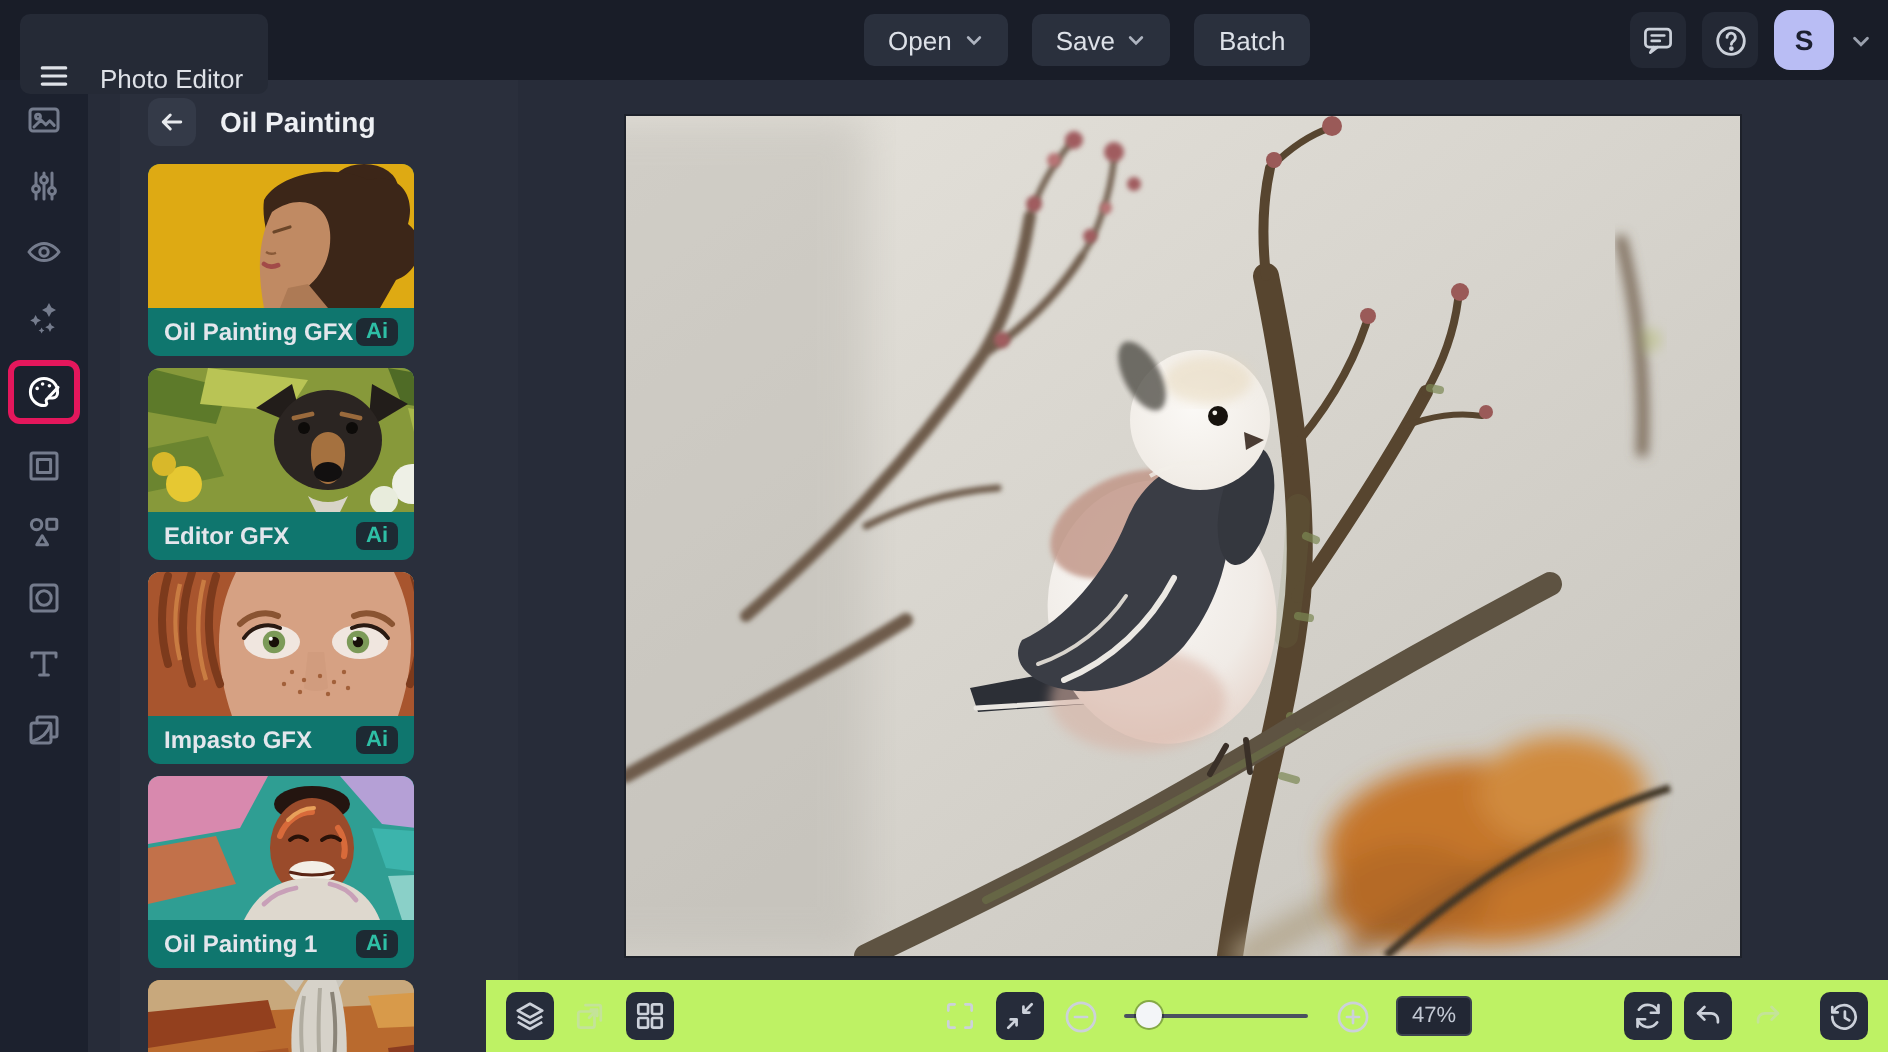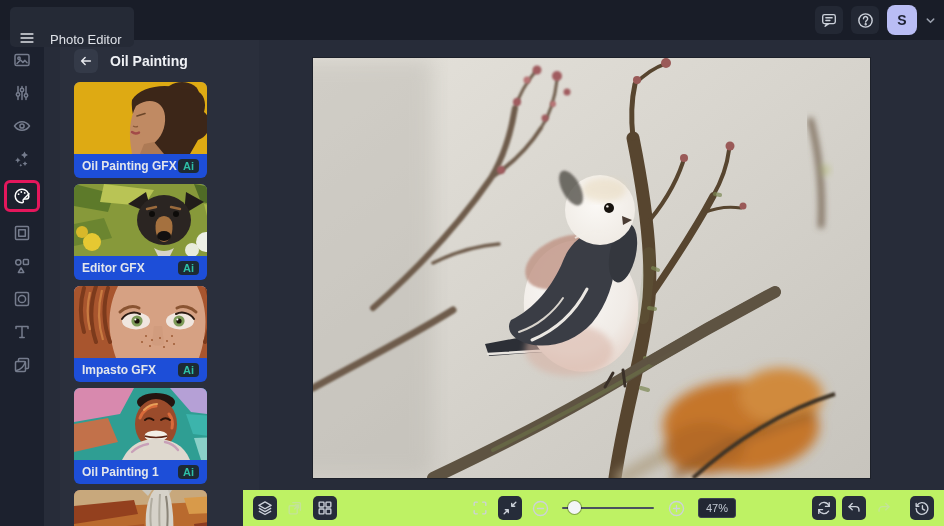--- a/index.html
+++ b/index.html
@@ -53,21 +53,21 @@
     position:absolute; left:44px; top:40px; width:199px; height:486px;
     background:#2a2f3c; overflow:hidden; z-index:3;margin-left:16px;
   }
   .panel-head { display:flex; align-items:center; gap:12px; padding:9px 14px; height:42px; }
   .back-btn {
     width:24px; height:24px; background:#343a48; border:none; border-radius:6px;
     color:#e8eaee; display:flex; align-items:center; justify-content:center; cursor:pointer;
   }
   .panel-title { font-size:14px; font-weight:bold; color:#eef0f4; }
   .card {
-    width:133px; margin:0 0 6px 14px; background:#1d4ed8; border-radius:6px;
+    width:133px; margin:0 0 6px 14px; background:#0f766e; border-radius:6px;
     overflow:hidden; cursor:pointer;
   }
   .card-img { width:167px; height:72px; display:block; }
   .card-row { height:24px; display:flex; align-items:center; justify-content:space-between; padding:0 8px; }
   .card-label { font-size:12px; font-weight:bold; color:#e3e6ec; }
   .ai-badge { font-size:11px; font-weight:bold; color:#2ebfa5; background:#1d2a33; border-radius:4px; padding:1px 5px; }
   
   .canvas-area { position:absolute; left:243px; top:40px; width:701px; height:486px; background:#272c39; }
   .photo { position:absolute; left:70px; top:18px; width:557px; height:420px; box-shadow:0 0 0 1px rgba(0,0,0,.25); }
   
@@ -102,20 +102,37 @@
 <body>
 
 <div class="app">
 
   <header class="topbar">
     <div class="app-badge">
       <svg width="18" height="18" viewBox="0 0 20 20" fill="none" stroke="#dfe2e8" stroke-width="1.8" stroke-linecap="round">
           <path d="M3.5 5.5h13M3.5 10h13M3.5 14.5h13"></path>
         </svg>
       <span class="t">Photo Editor</span>
+    </div>
+    <div class="top-center">
+      <button class="tbtn">
+        <span>Open</span>
+        <svg width="10" height="10" viewBox="0 0 12 12" fill="none" stroke="#aeb4c0" stroke-width="1.6" stroke-linecap="round">
+            <path d="M2.5 4.5L6 8l3.5-3.5"></path>
+          </svg>
+      </button>
+      <button class="tbtn">
+        <span>Save</span>
+        <svg width="10" height="10" viewBox="0 0 12 12" fill="none" stroke="#aeb4c0" stroke-width="1.6" stroke-linecap="round">
+            <path d="M2.5 4.5L6 8l3.5-3.5"></path>
+          </svg>
+      </button>
+      <button class="tbtn">
+        <span>Batch</span>
+      </button>
     </div>
     <div class="top-right">
       <button class="icon-btn">
         <svg width="18" height="18" viewBox="0 0 20 20" fill="none" stroke="#ccd1da" stroke-width="1.5" stroke-linecap="round" stroke-linejoin="round">
             <rect x="3" y="4" width="14" height="10" rx="2"></rect>
             <path d="M7.5 14l-1.8 3 4-3"></path>
             <path d="M6.5 7.5h7M6.5 10.5h4.5"></path>
           </svg>
       </button>
       <button class="icon-btn">

